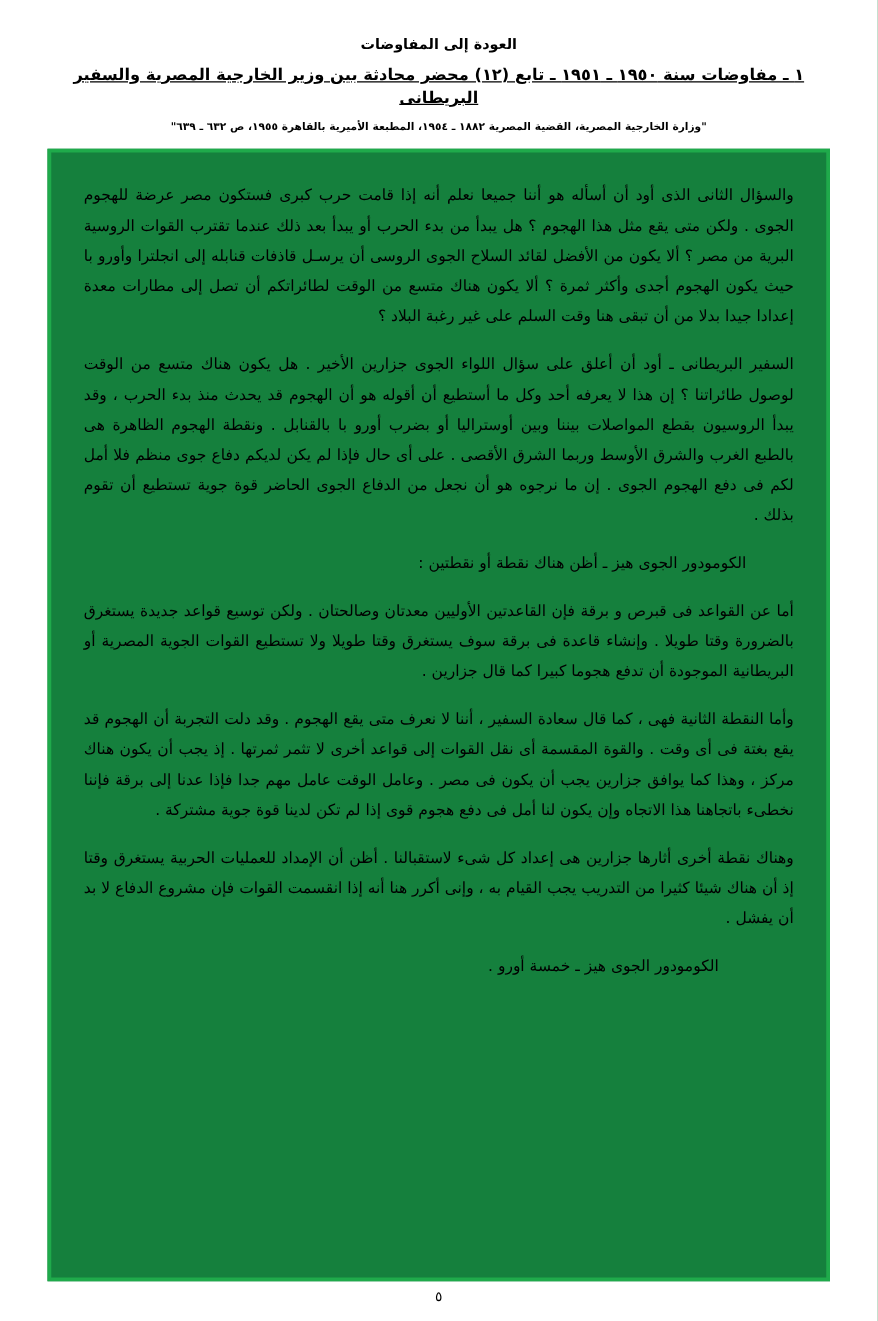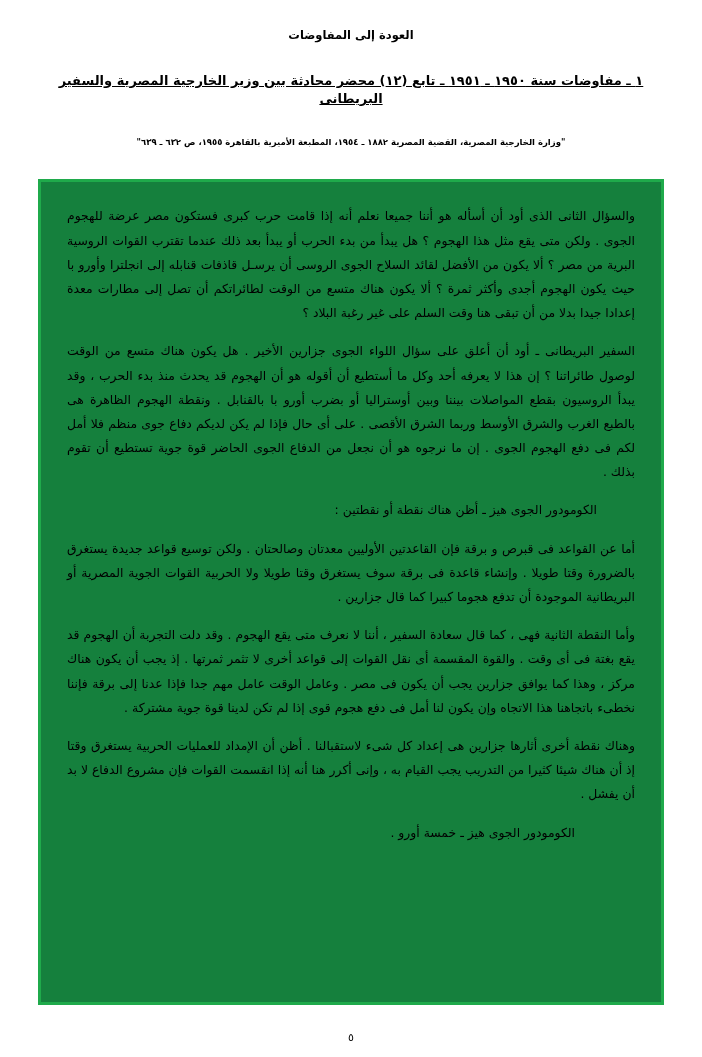--- a/index.html
+++ b/index.html
@@ -15,21 +15,20 @@
     position: relative;
     overflow: hidden;
   }
   .page {
     width: 702px;
     height: 1057px;
     box-sizing: border-box;
     padding: 28px 26px 10px 26px;
     display: flex;
     flex-direction: column;
-    gap: 20px;
   }
   .doc-title {
     text-align: center;
     font-size: 11.5px;
     font-weight: bold;
     letter-spacing: 0px;
     margin-bottom: 10px;
   }
   .doc-subtitle {
     text-align: center;
@@ -84,21 +83,21 @@
   <div class="doc-title">العودة إلى المفاوضات</div>
 
   <div class="doc-subtitle">١ ـ مفاوضات سنة ١٩٥٠ ـ ١٩٥١ ـ تابع (١٢) محضر محادثة بين وزير الخارجية المصرية والسفير البريطانى</div>
 
   <div class="doc-source">"وزارة الخارجية المصرية، القضية المصرية ١٨٨٢ ـ ١٩٥٤، المطبعة الأميرية بالقاهرة ١٩٥٥، ص ٦٣٢ ـ ٦٣٩"</div>
 
   <div class="frame">
     <p class="para">والسؤال الثانى الذى أود أن أسأله هو أننا جميعا نعلم أنه إذا قامت حرب كبرى فستكون مصر عرضة للهجوم الجوى . ولكن متى يقع مثل هذا الهجوم ؟ هل يبدأ من بدء الحرب أو يبدأ بعد ذلك عندما تقترب القوات الروسية البرية من مصر ؟ ألا يكون من الأفضل لقائد السلاح الجوى الروسى أن يرسـل قاذفات قنابله إلى انجلترا وأورو با حيث يكون الهجوم أجدى وأكثر ثمرة ؟ ألا يكون هناك متسع من الوقت لطائراتكم أن تصل إلى مطارات معدة إعدادا جيدا بدلا من أن تبقى هنا وقت السلم على غير رغبة البلاد ؟</p>
     <p class="para">السفير البريطانى ـ أود أن أعلق على سؤال اللواء الجوى جزارين الأخير . هل يكون هناك متسع من الوقت لوصول طائراتنا ؟ إن هذا لا يعرفه أحد وكل ما أستطيع أن أقوله هو أن الهجوم قد يحدث منذ بدء الحرب ، وقد يبدأ الروسيون بقطع المواصلات بيننا وبين أوستراليا أو بضرب أورو با بالقنابل . ونقطة الهجوم الظاهرة هى بالطبع الغرب والشرق الأوسط وربما الشرق الأقصى . على أى حال فإذا لم يكن لديكم دفاع جوى منظم فلا أمل لكم فى دفع الهجوم الجوى . إن ما نرجوه هو أن نجعل من الدفاع الجوى الحاضر قوة جوية تستطيع أن تقوم بذلك .</p>
     <p class="para q">الكومودور الجوى هيز ـ أظن هناك نقطة أو نقطتين :</p>
-    <p class="para">أما عن القواعد فى قبرص و برقة فإن القاعدتين الأوليين معدتان وصالحتان . ولكن توسيع قواعد جديدة يستغرق بالضرورة وقتا طويلا . وإنشاء قاعدة فى برقة سوف يستغرق وقتا طويلا ولا الحربية القوات الجوية المصرية أو البريطانية الموجودة أن تدفع هجوما كبيرا كما قال جزارين .</p>
+    <p class="para">أما عن القواعد فى قبرص و برقة فإن القاعدتين الأوليين معدتان وصالحتان . ولكن توسيع قواعد جديدة يستغرق بالضرورة وقتا طويلا . وإنشاء قاعدة فى برقة سوف يستغرق وقتا طويلا ولا تستطيع القوات الجوية المصرية أو البريطانية الموجودة أن تدفع هجوما كبيرا كما قال جزارين .</p>
     <p class="para">وأما النقطة الثانية فهى ، كما قال سعادة السفير ، أننا لا نعرف متى يقع الهجوم . وقد دلت التجربة أن الهجوم قد يقع بغتة فى أى وقت . والقوة المقسمة أى نقل القوات إلى قواعد أخرى لا تثمر ثمرتها . إذ يجب أن يكون هناك مركز ، وهذا كما يوافق جزارين يجب أن يكون فى مصر . وعامل الوقت عامل مهم جدا فإذا عدنا إلى برقة فإننا نخطىء باتجاهنا هذا الاتجاه وإن يكون لنا أمل فى دفع هجوم قوى إذا لم تكن لدينا قوة جوية مشتركة .</p>
     <p class="para">وهناك نقطة أخرى أثارها جزارين هى إعداد كل شىء لاستقبالنا . أظن أن الإمداد للعمليات الحربية يستغرق وقتا إذ أن هناك شيئا كثيرا من التدريب يجب القيام به ، وإنى أكرر هنا أنه إذا انقسمت القوات فإن مشروع الدفاع لا بد أن يفشل .</p>
     <p class="para short">الكومودور الجوى هيز ـ خمسة أورو .</p>
   </div>
 
   <div class="page-number">٥</div>
 
 </div>
 
 </body></html>

